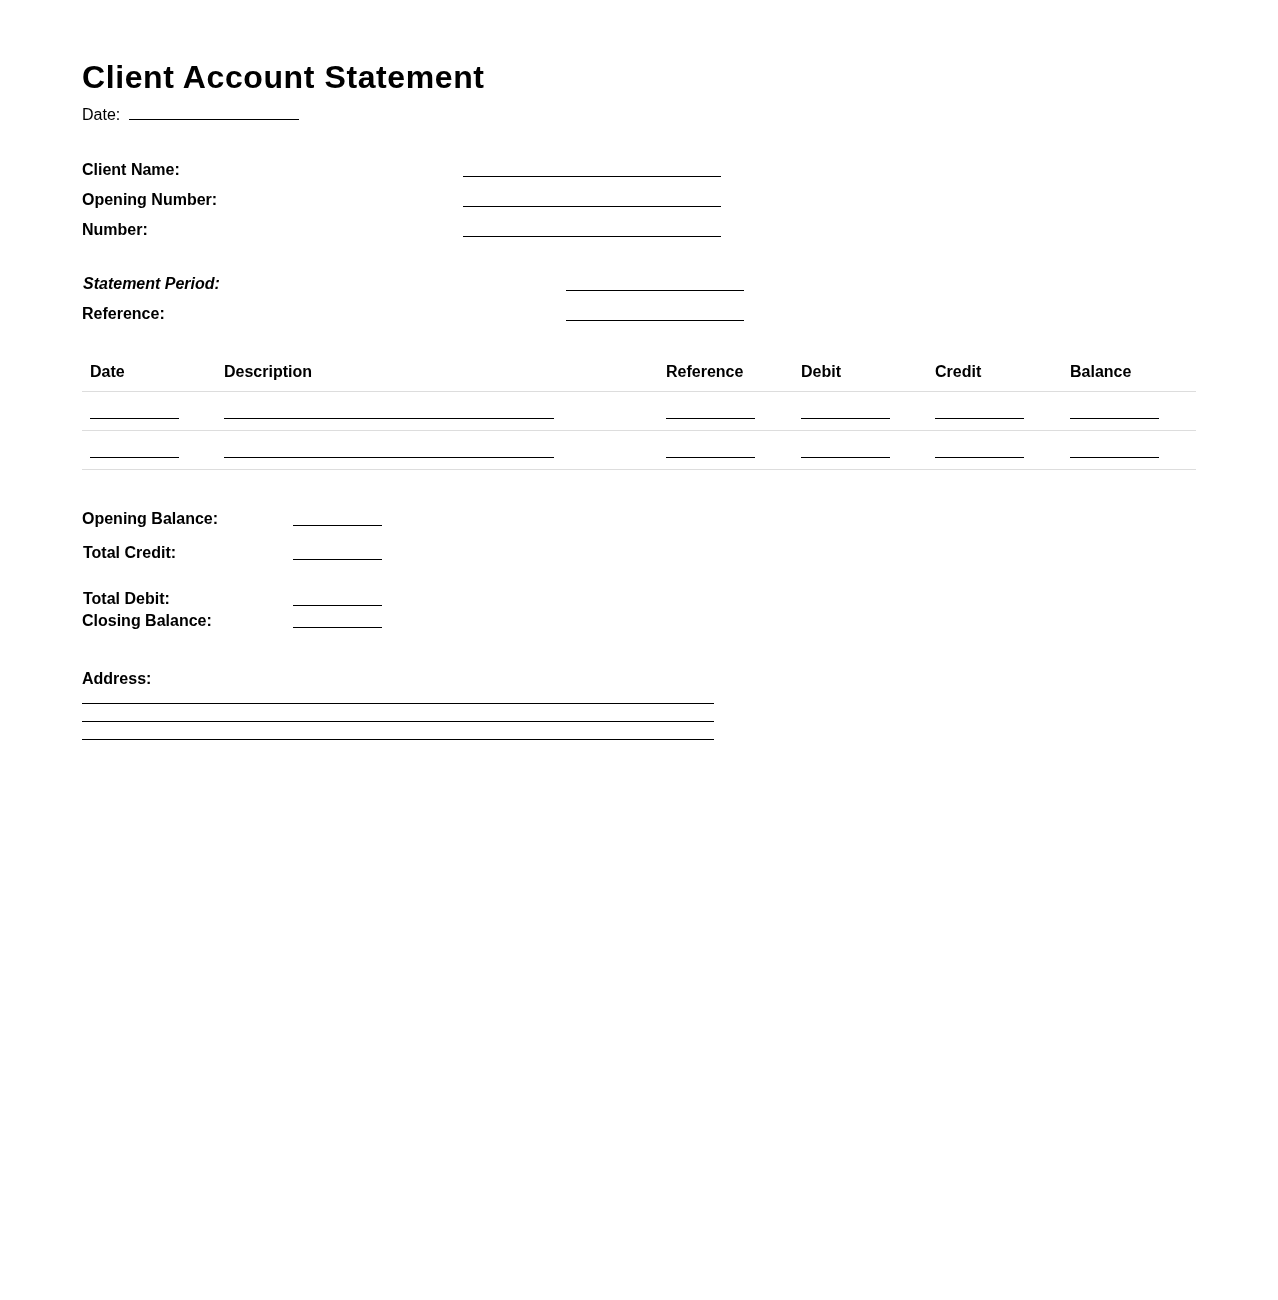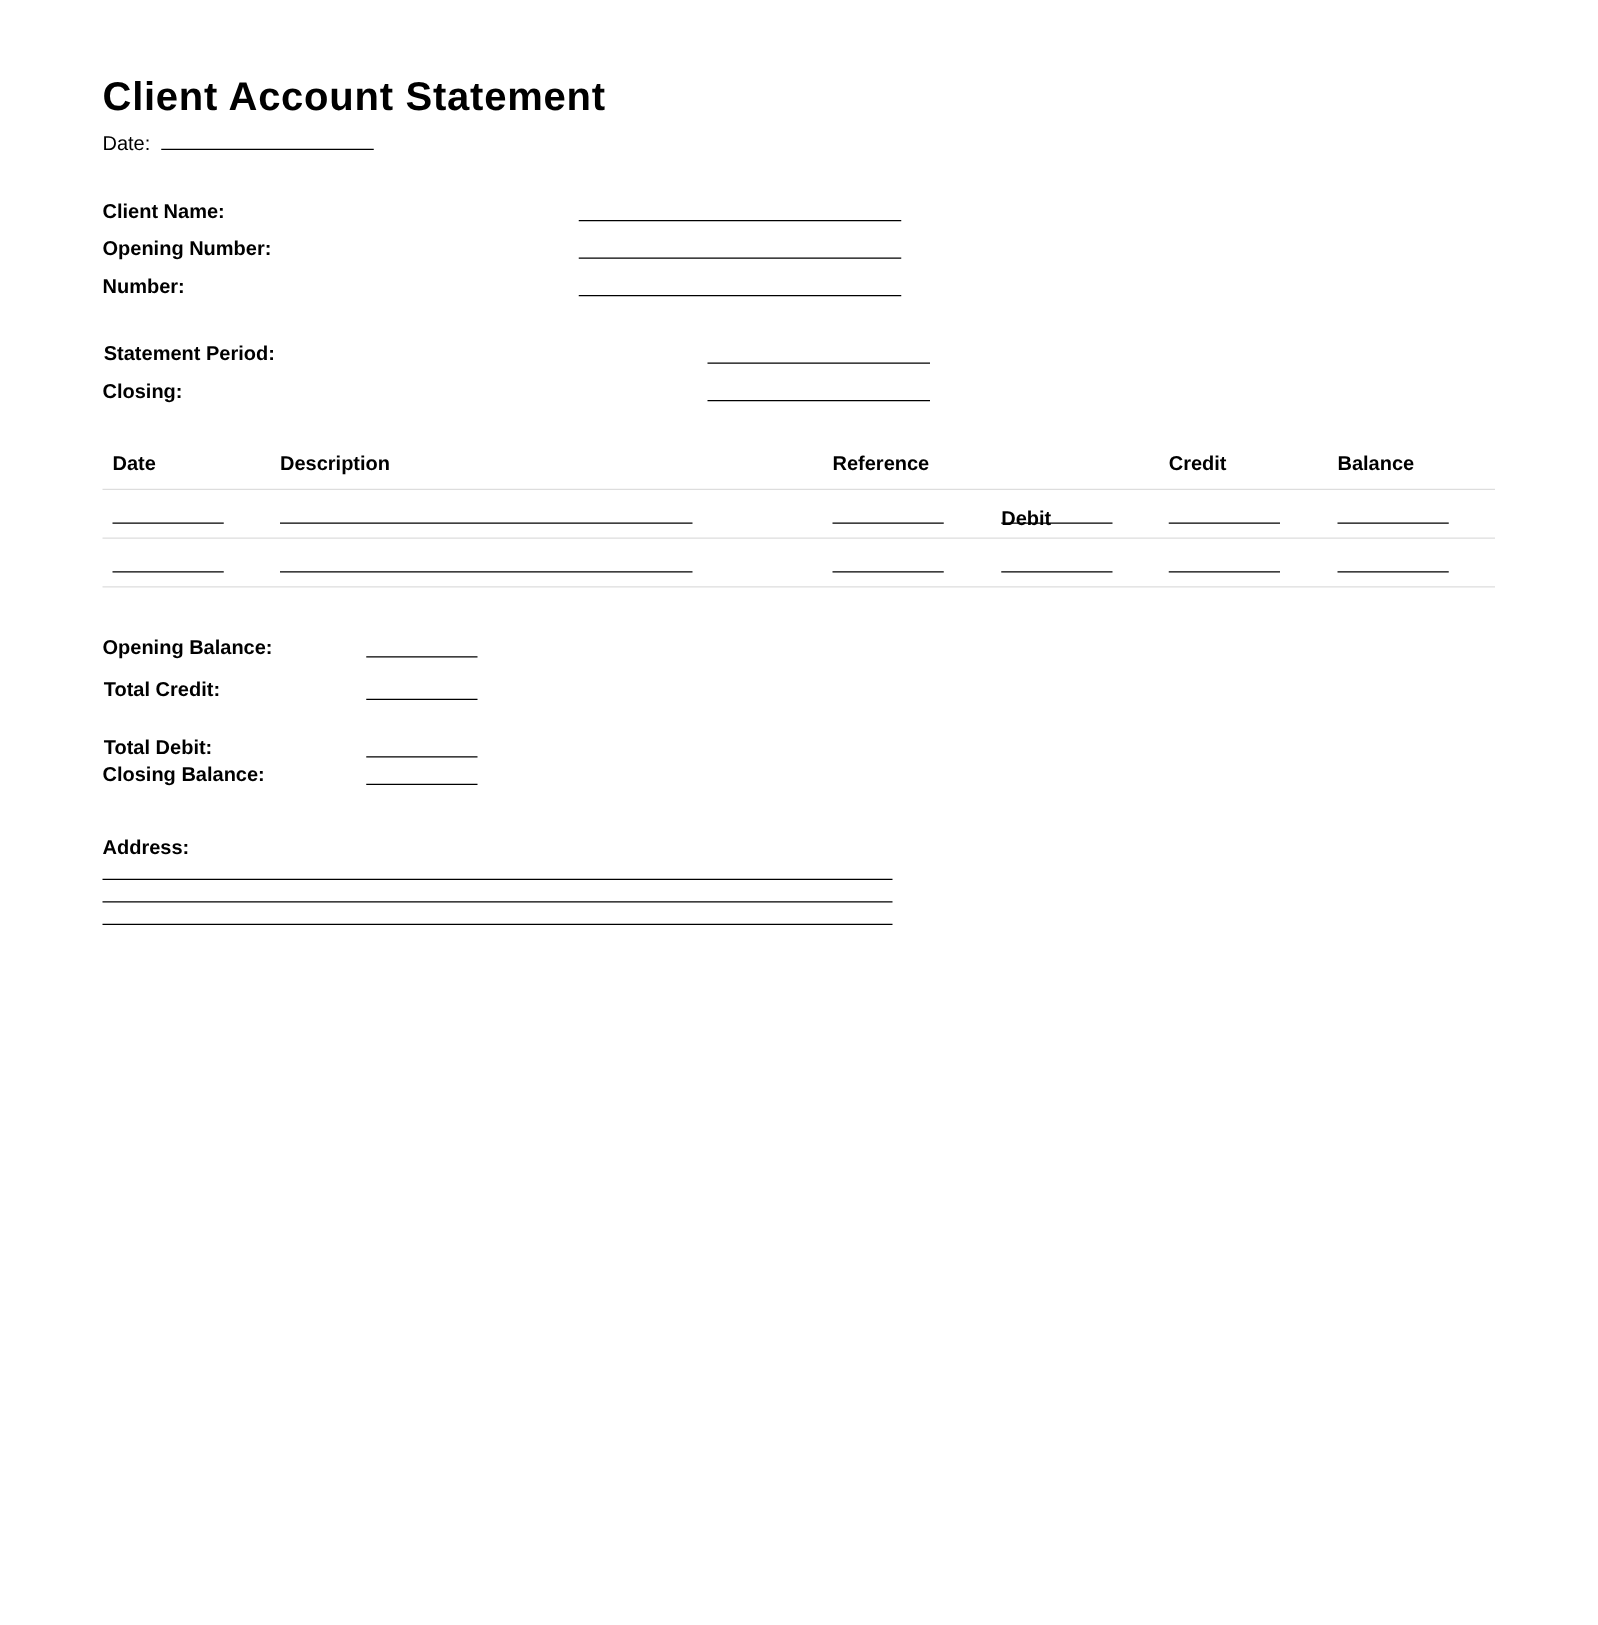--- a/index.html
+++ b/index.html
@@ -142,34 +142,34 @@
   <div class="field-row" style="top:189px;">
     <span class="field-label">Opening Number:</span>
     <span class="field-line" style="left:381px;width:258px;top:17px;"></span>
   </div>
   <div class="field-row" style="top:219px;">
     <span class="field-label">Number:</span>
     <span class="field-line" style="left:381px;width:258px;top:17px;"></span>
   </div>
 
   <div class="field-row" style="top:273px;">
-    <span class="field-label" style="left:1px;">Statement Period:</span>
+    <span class="field-label" style="left:1px;font-style:italic;">Statement Period:</span>
     <span class="field-line" style="left:484px;width:178px;top:17px;"></span>
   </div>
   <div class="field-row" style="top:303px;">
-    <span class="field-label">Closing:</span>
+    <span class="field-label">Reference:</span>
     <span class="field-line" style="left:484px;width:178px;top:17px;"></span>
   </div>
 
   <div class="txn-table">
     <div class="txn-head">
       <span class="th" style="left:8px;">Date</span>
       <span class="th" style="left:142px;">Description</span>
       <span class="th" style="left:584px;">Reference</span>
-      <span class="th" style="left:719px;margin-top:44px;">Debit</span>
+      <span class="th" style="left:719px;">Debit</span>
       <span class="th" style="left:853px;">Credit</span>
       <span class="th" style="left:988px;">Balance</span>
     </div>
     <div class="txn-row">
       <span class="cell-line" style="left:8px;width:89px;"></span>
       <span class="cell-line" style="left:142px;width:330px;"></span>
       <span class="cell-line" style="left:584px;width:89px;"></span>
       <span class="cell-line" style="left:719px;width:89px;"></span>
       <span class="cell-line" style="left:853px;width:89px;"></span>
       <span class="cell-line" style="left:988px;width:89px;"></span>

